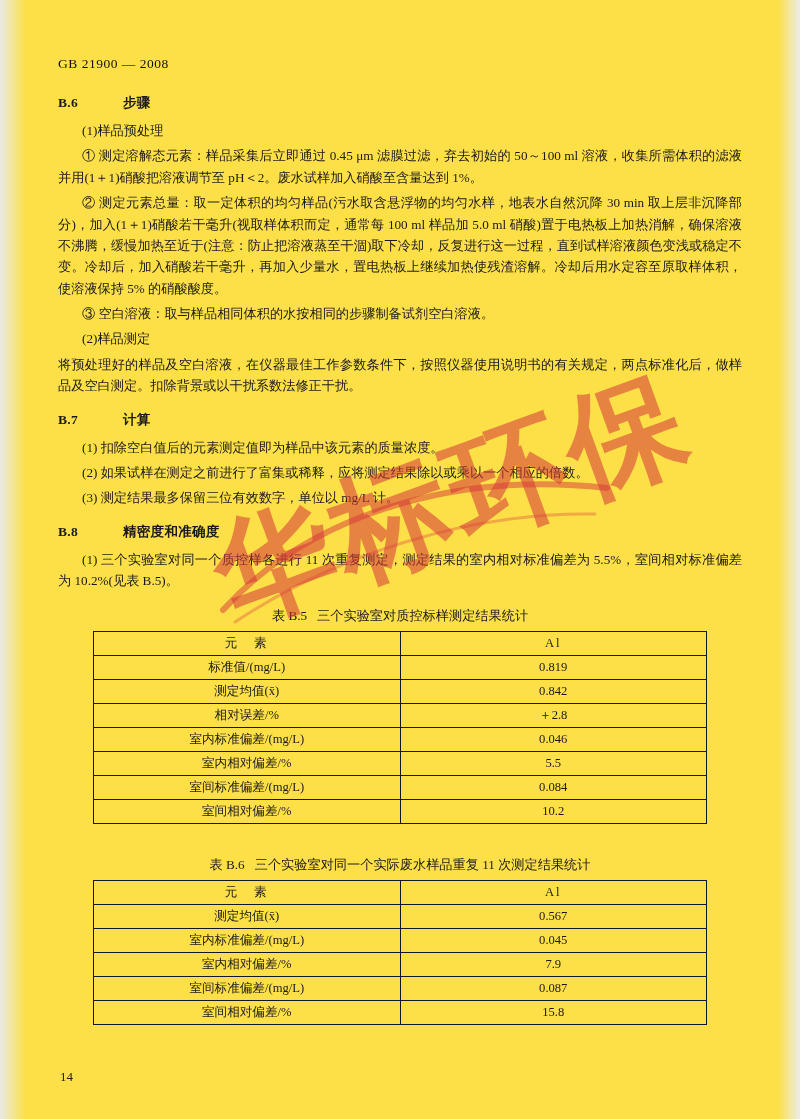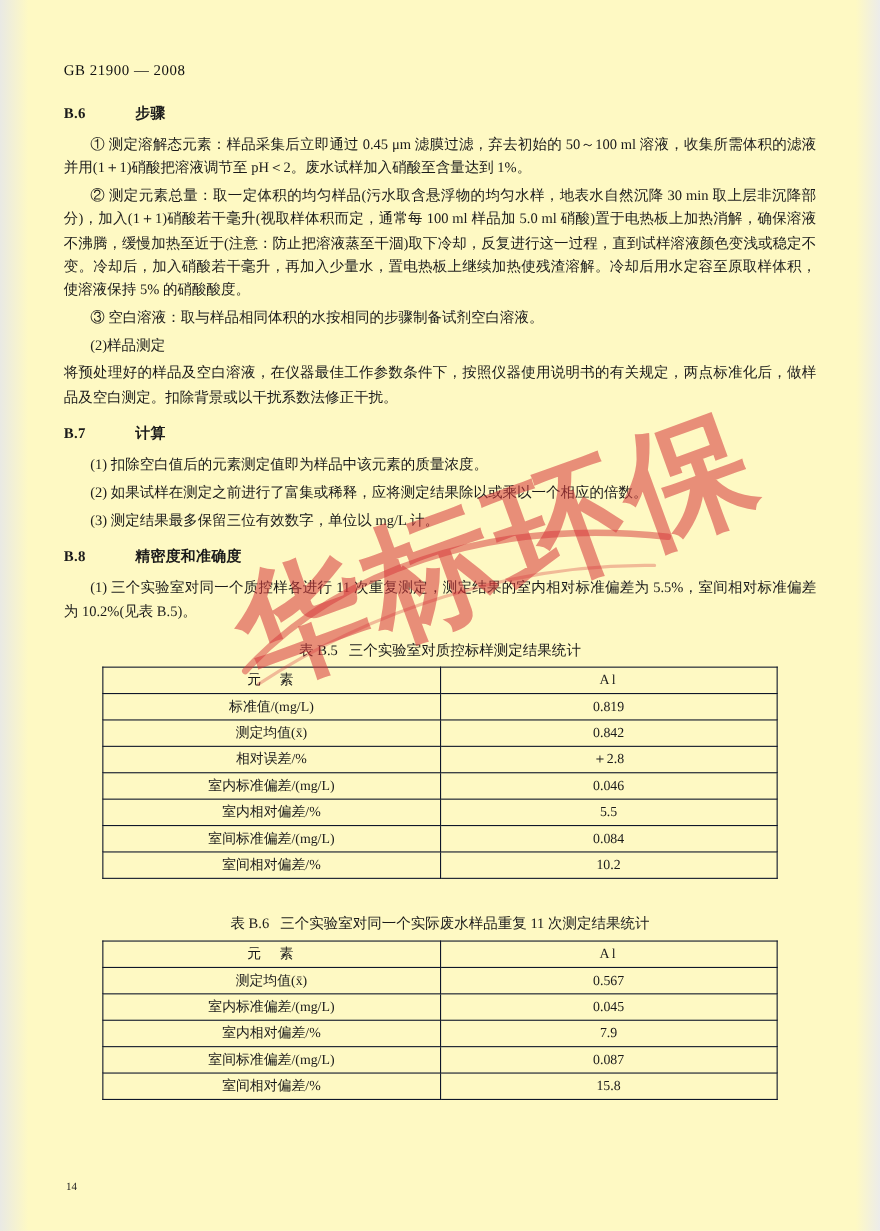--- a/index.html
+++ b/index.html
@@ -14,21 +14,21 @@
     color: #1a1a1a;
     overflow: hidden;
     position: relative;
   }
   .page {
     position: relative;
     width: 800px;
     height: 1119px;
     box-sizing: border-box;
     padding: 56px 58px 40px 58px;
-    background: #fef9c3;
+    background: #fde047;
   }
   
   .page::before {
     content: "";
     position: absolute;
     left: 0; top: 0; bottom: 0;
     width: 26px;
     background: linear-gradient(to right, #e9e9e4, rgba(255,255,255,0));
     pointer-events: none;
   }
@@ -103,21 +103,21 @@
   table.data .c-value { width: 50%; }
   table.data tr.head td {
     font-weight: normal;
     letter-spacing: 2px;
   }
 
   .page-num {
     position: absolute;
     left: 60px;
     bottom: 34px;
-    font-size: 10px;
+    font-size: 13px;
     color: #222;
   }
 
   
   .watermark {
     position: absolute;
     left: 205px;
     top: 390px;
     width: 420px;
     height: 300px;
@@ -148,20 +148,21 @@
 </head>
 <body>
 
 <div class="page">
 
   <div class="header-code">GB  21900 — 2008</div>
 
   <div class="sec-head">
     <span class="num">B.6</span><span class="ttl">步骤</span>
   </div>
+  <p class="body indent">(1)样品预处理</p>
   <p class="body hang">① 测定溶解态元素：样品采集后立即通过 0.45 μm 滤膜过滤，弃去初始的 50～100 ml 溶液，收集所需体积的滤液并用(1＋1)硝酸把溶液调节至 pH＜2。废水试样加入硝酸至含量达到 1%。</p>
   <p class="body hang">② 测定元素总量：取一定体积的均匀样品(污水取含悬浮物的均匀水样，地表水自然沉降 30 min 取上层非沉降部分)，加入(1＋1)硝酸若干毫升(视取样体积而定，通常每 100 ml 样品加 5.0 ml 硝酸)置于电热板上加热消解，确保溶液不沸腾，缓慢加热至近于(注意：防止把溶液蒸至干涸)取下冷却，反复进行这一过程，直到试样溶液颜色变浅或稳定不变。冷却后，加入硝酸若干毫升，再加入少量水，置电热板上继续加热使残渣溶解。冷却后用水定容至原取样体积，使溶液保持 5% 的硝酸酸度。</p>
   <p class="body hang">③ 空白溶液：取与样品相同体积的水按相同的步骤制备试剂空白溶液。</p>
   <p class="body indent">(2)样品测定</p>
   <p class="body">将预处理好的样品及空白溶液，在仪器最佳工作参数条件下，按照仪器使用说明书的有关规定，两点标准化后，做样品及空白测定。扣除背景或以干扰系数法修正干扰。</p>
 
   <div class="sec-head">
     <span class="num">B.7</span><span class="ttl">计算</span>
   </div>
   <p class="body indent">(1) 扣除空白值后的元素测定值即为样品中该元素的质量浓度。</p>

